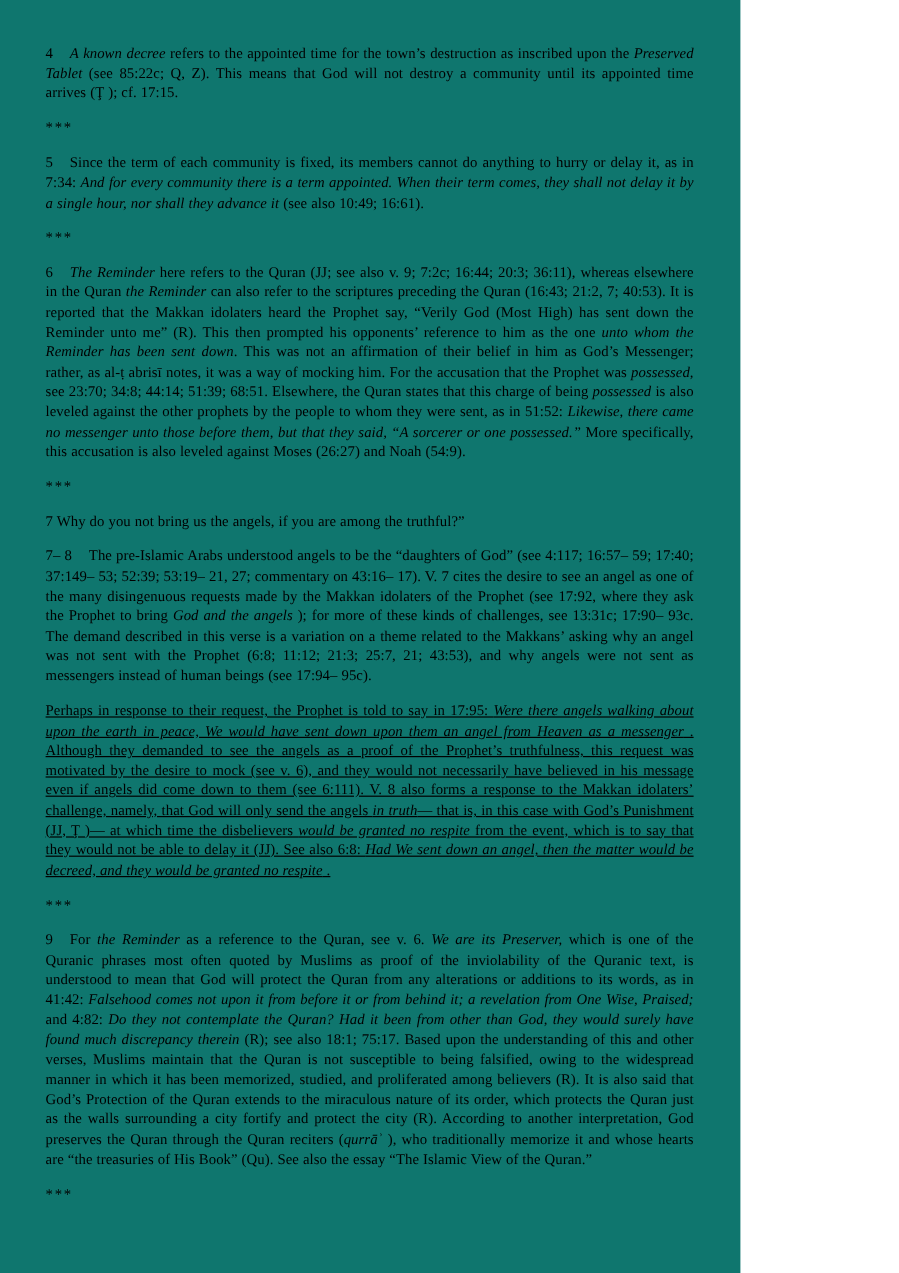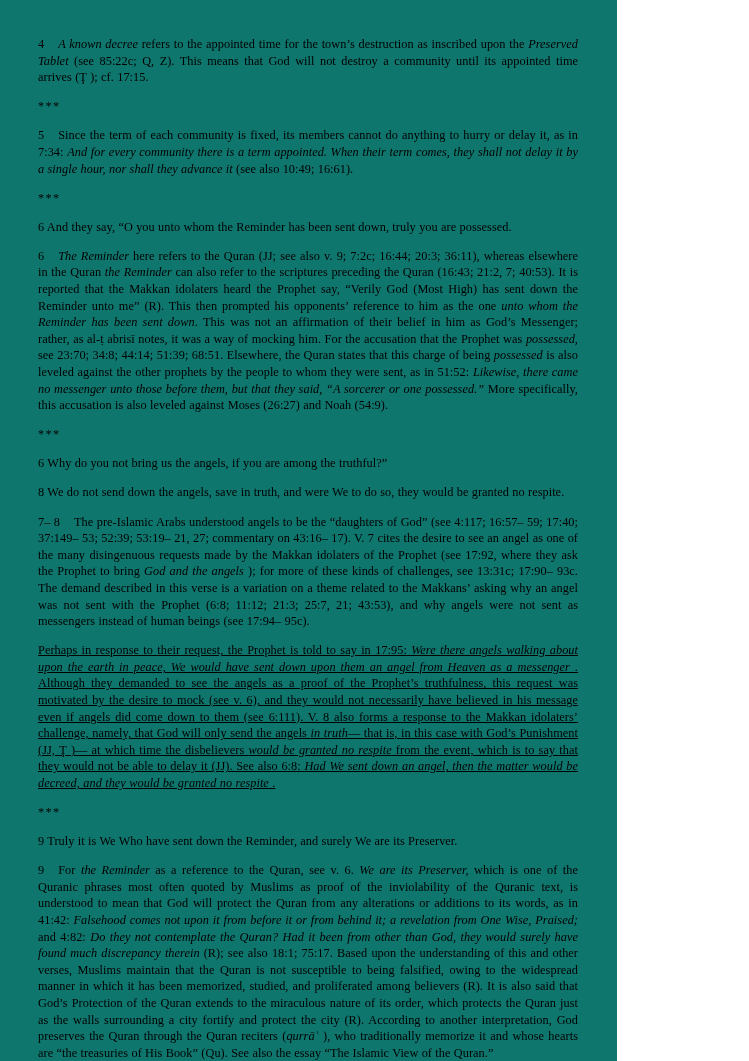--- a/index.html
+++ b/index.html
@@ -60,25 +60,22 @@
 </style>
 </head>
 <body>
 
 <div class="page">
   <div id="content">
       <p class="block commentary"><span class="num">4</span><span class="num-gap">&nbsp;</span><i>A known decree</i><span> refers to the appointed time for the town’s destruction as inscribed upon the </span><i>Preserved Tablet</i><span> (see 85:22c; Q, Z). This means that God will not destroy a community until its appointed time arrives (Ţ ); cf. 17:15.</span></p>
       <p class="sep">***</p>
       <p class="block commentary"><span class="num">5</span><span class="num-gap">&nbsp;</span><span>Since the term of each community is fixed, its members cannot do anything to hurry or delay it, as in 7:34: </span><i>And for every community there is a term appointed. When their term comes, they shall not delay it by a single hour, nor shall they advance it</i><span> (see also 10:49; 16:61).</span></p>
       <p class="sep">***</p>
-      <p class="block verse"><span>6 And they say, “O you unto whom the Reminder has been sent down, truly you are possessed.</span></p>
       <p class="block commentary"><span class="num">6</span><span class="num-gap">&nbsp;</span><i>The Reminder</i><span> here refers to the Quran (JJ; see also v. 9; 7:2c; 16:44; 20:3; 36:11), whereas elsewhere in the Quran </span><i>the Reminder</i><span> can also refer to the scriptures preceding the Quran (16:43; 21:2, 7; 40:53). It is reported that the Makkan idolaters heard the Prophet say, “Verily God (Most High) has sent down the Reminder unto me” (R). This then prompted his opponents’ reference to him as the one </span><i>unto whom the Reminder has been sent down</i><span>. This was not an affirmation of their belief in him as God’s Messenger; rather, as al-ṭ abrisī notes, it was a way of mocking him. For the accusation that the Prophet was </span><i>possessed,</i><span> see 23:70; 34:8; 44:14; 51:39; 68:51. Elsewhere, the Quran states that this charge of being </span><i>possessed</i><span> is also leveled against the other prophets by the people to whom they were sent, as in 51:52: </span><i>Likewise, there came no messenger unto those before them, but that they said, “A sorcerer or one possessed.”</i><span> More specifically, this accusation is also leveled against Moses (26:27) and Noah (54:9).</span></p>
       <p class="sep">***</p>
-      <p class="block verse"><span>6 Why do you not bring us the angels, if you are among the truthful?”</span></p>
-      <p class="block verse"><span>8 We do not send down the angels, save in truth, and were We to do so, they would be granted no respite.</span></p>
+      <p class="block verse"><span>7 Why do you not bring us the angels, if you are among the truthful?”</span></p>
       <p class="block commentary"><span class="num">7– 8</span><span class="num-gap">&nbsp;</span><span>The pre-Islamic Arabs understood angels to be the “daughters of God” (see 4:117; 16:57– 59; 17:40; 37:149– 53; 52:39; 53:19– 21, 27; commentary on 43:16– 17). V. 7 cites the desire to see an angel as one of the many disingenuous requests made by the Makkan idolaters of the Prophet (see 17:92, where they ask the Prophet to bring </span><i>God and the angels</i><span> ); for more of these kinds of challenges, see 13:31c; 17:90– 93c. The demand described in this verse is a variation on a theme related to the Makkans’ asking why an angel was not sent with the Prophet (6:8; 11:12; 21:3; 25:7, 21; 43:53), and why angels were not sent as messengers instead of human beings (see 17:94– 95c).</span></p>
       <p class="block plain"><span>Perhaps in response to their request, the Prophet is told to say in 17:95: </span><i>Were there angels walking about upon the earth in peace, We would have sent down upon them an angel from Heaven as a messenger</i><span> . Although they demanded to see the angels as a proof of the Prophet’s truthfulness, this request was motivated by the desire to mock (see v. 6), and they would not necessarily have believed in his message even if angels did come down to them (see 6:111). V. 8 also forms a response to the Makkan idolaters’ challenge, namely, that God will only send the angels </span><i>in truth</i><span>— that is, in this case with God’s Punishment (JJ, Ţ )— at which time the disbelievers </span><i>would be granted no respite</i><span> from the event, which is to say that they would not be able to delay it (JJ). See also 6:8: </span><i>Had We sent down an angel, then the matter would be decreed, and they would be granted no respite</i><span> .</span></p>
       <p class="sep">***</p>
-      <p class="block verse"><span>9 Truly it is We Who have sent down the Reminder, and surely We are its Preserver.</span></p>
       <p class="block commentary"><span class="num">9</span><span class="num-gap">&nbsp;</span><span>For </span><i>the Reminder</i><span> as a reference to the Quran, see v. 6. </span><i>We are its Preserver,</i><span> which is one of the Quranic phrases most often quoted by Muslims as proof of the inviolability of the Quranic text, is understood to mean that God will protect the Quran from any alterations or additions to its words, as in 41:42: </span><i>Falsehood comes not upon it from before it or from behind it; a revelation from One Wise, Praised;</i><span> and 4:82: </span><i>Do they not contemplate the Quran? Had it been from other than God, they would surely have found much discrepancy therein</i><span> (R); see also 18:1; 75:17. Based upon the understanding of this and other verses, Muslims maintain that the Quran is not susceptible to being falsified, owing to the widespread manner in which it has been memorized, studied, and proliferated among believers (R). It is also said that God’s Protection of the Quran extends to the miraculous nature of its order, which protects the Quran just as the walls surrounding a city fortify and protect the city (R). According to another interpretation, God preserves the Quran through the Quran reciters (</span><i>qurrāʾ</i><span> ), who traditionally memorize it and whose hearts are “the treasuries of His Book” (Qu). See also the essay “The Islamic View of the Quran.”</span></p>
       <p class="sep">***</p>
     </div>
 </div>
 
 </body></html>

